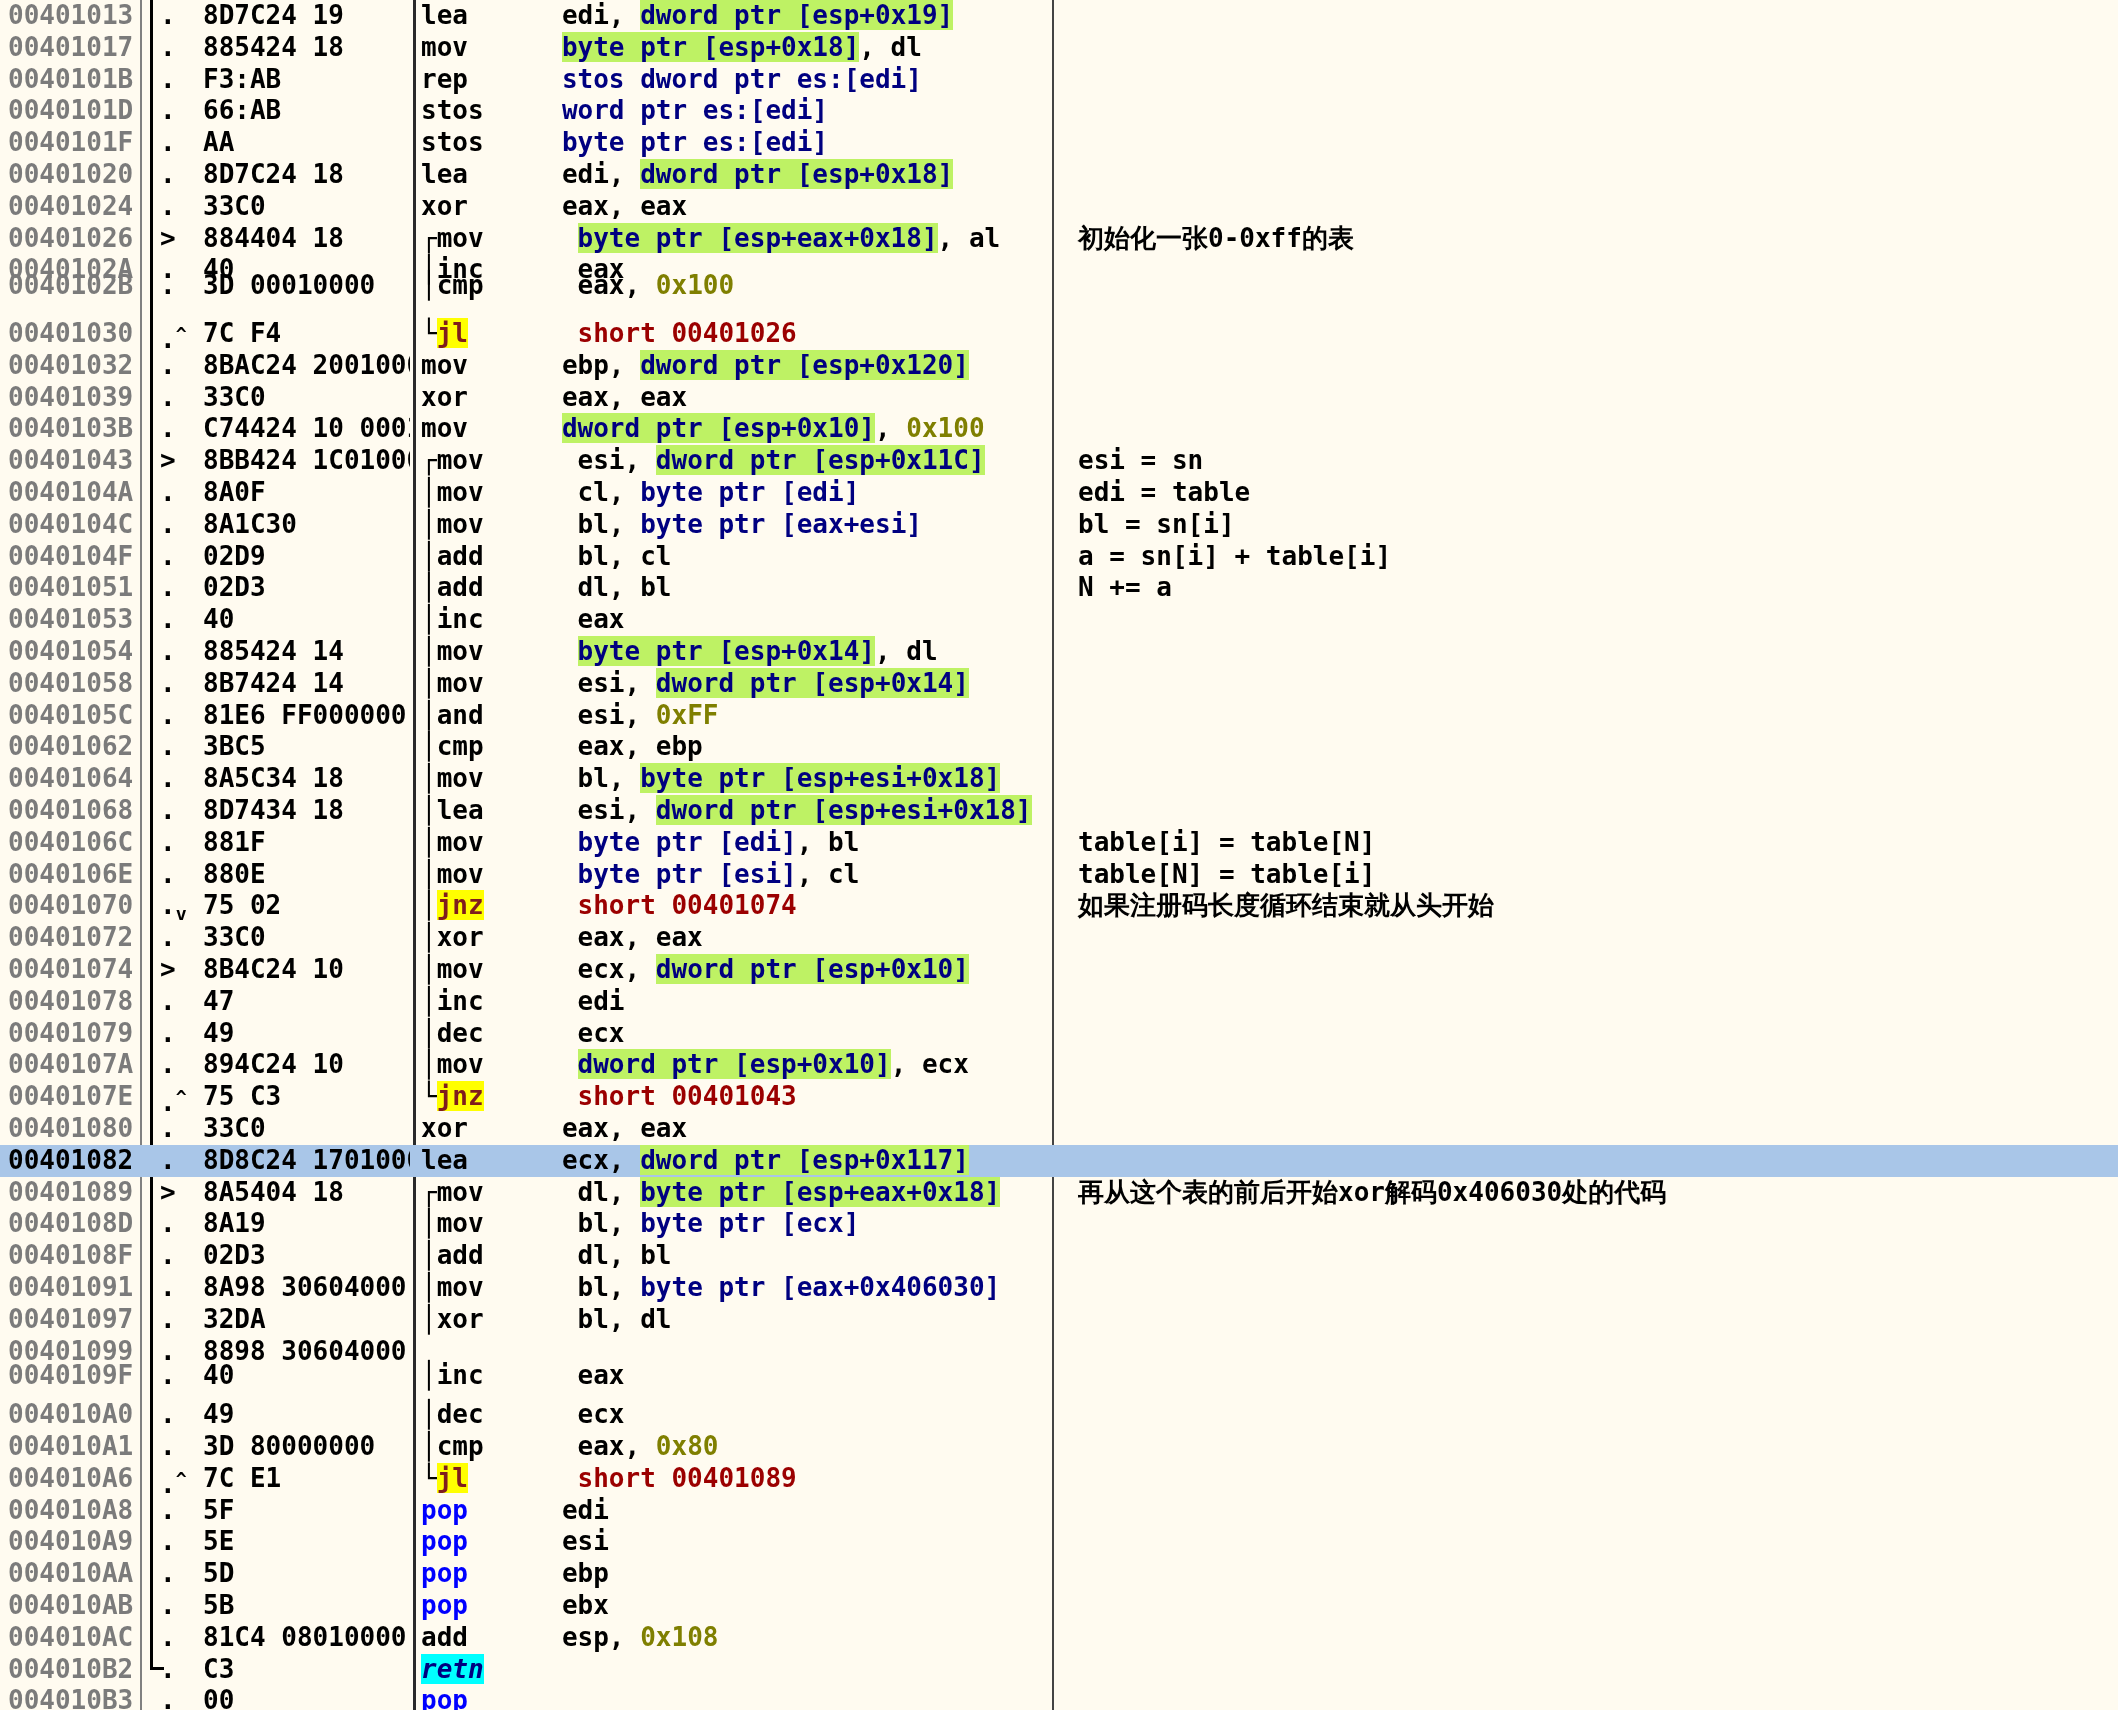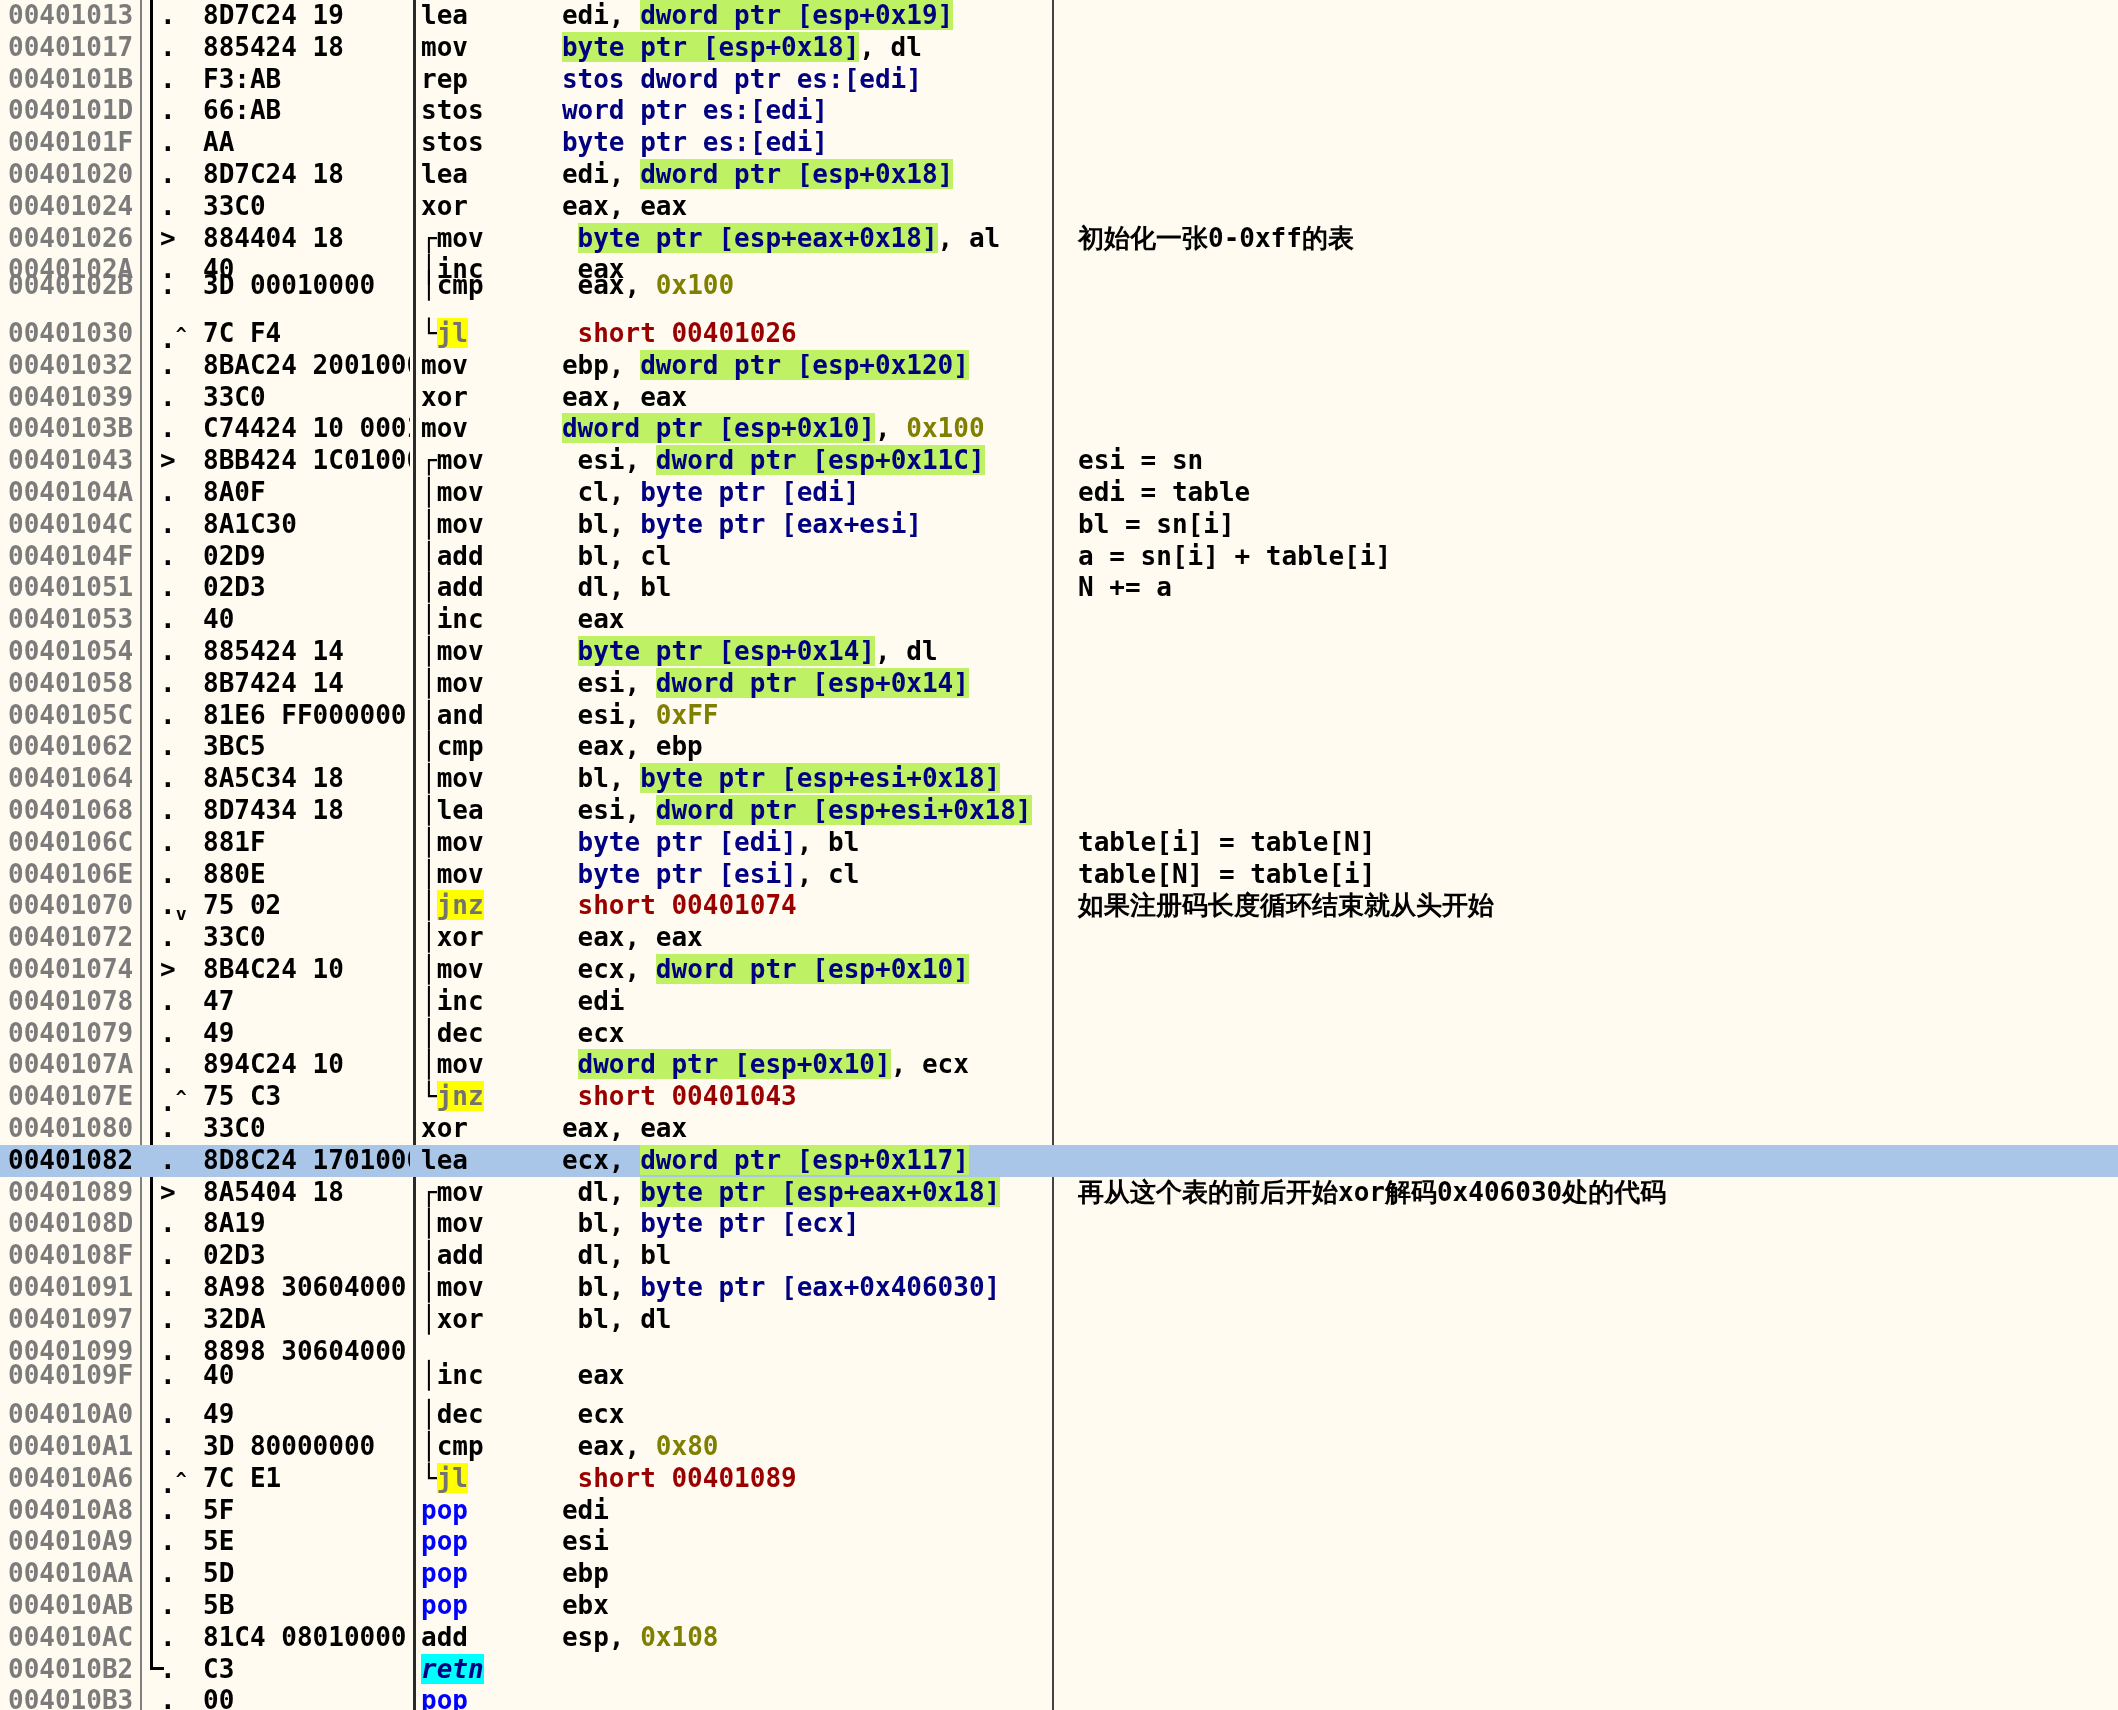--- a/index.html
+++ b/index.html
@@ -19,21 +19,21 @@
   .c-addr{left:8px;color:#7B7B7B;}
   .sel .c-addr{color:#000;}
   .c-marker{left:160px;color:#000;}
   .c-hex{left:203px;width:207px;overflow:hidden;color:#000;}
   .c-dis{left:421px;color:#000;}
   .c-cmt{left:1078px;color:#000;font-family:"DejaVu Sans Mono","DejaVu Sans",monospace;}
   .mem{color:#000080;}
   .hl{color:#000080;background:#bef264;}
   .imm{color:#7F7F00;}
   .dst{color:#9B0000;}
-  .mn-jmp{color:#737373;background:#FFFF00;}
+  .mn-jmp{color:#7f1d1d;background:#FFFF00;}
   .mn-stk{color:#0000FF;}
   .mn-ret{color:#000080;background:#00FFFF;font-style:italic;}
   .dir-up{font-size:0.7em;vertical-align:0.45em;}
   .dir-dn{font-size:0.7em;vertical-align:-0.35em;}
 </style>
 </head>
 <body>
 
 <div class="pane">
 

